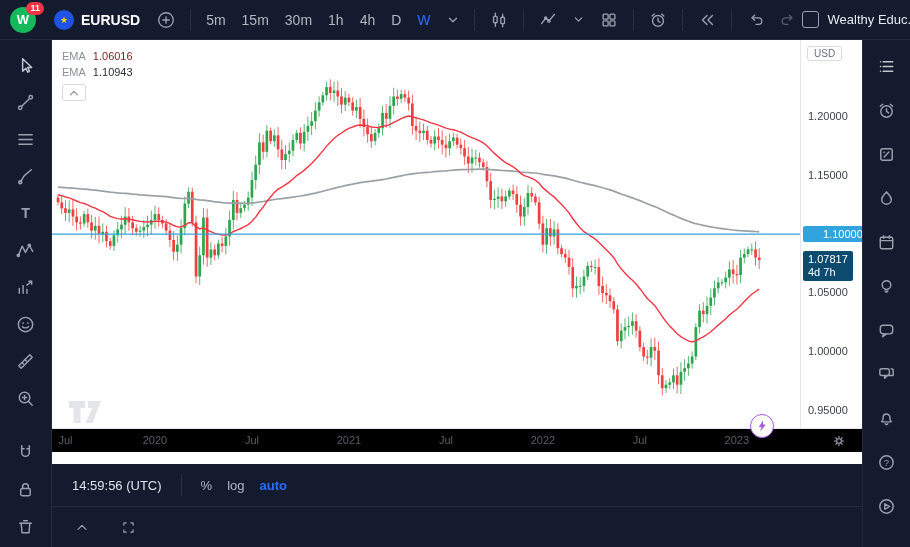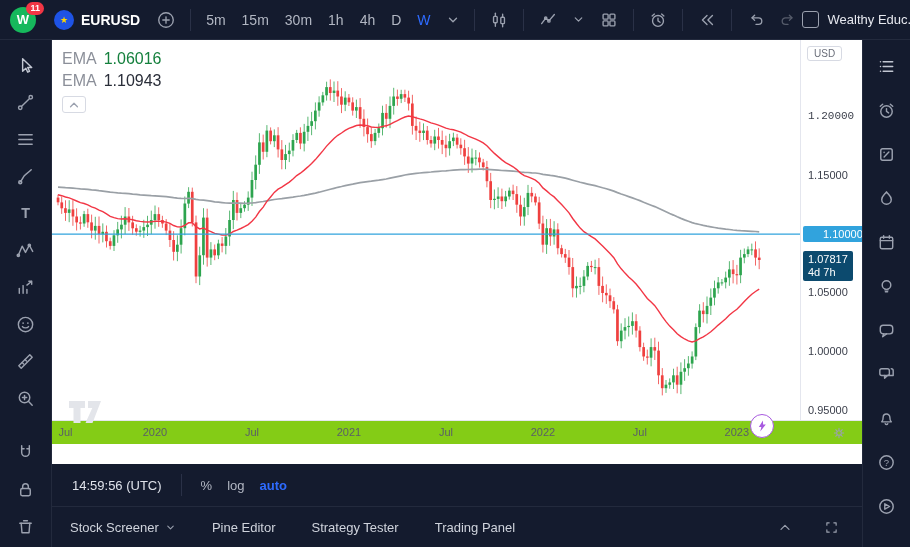--- a/index.html
+++ b/index.html
@@ -50,30 +50,30 @@
   .chart-main{position:absolute;left:52px;top:40px;width:810px;height:424px;background:#fff;z-index:5}
   #plot-svg{position:absolute;left:0;top:0}
   .price-axis{position:absolute;left:748px;top:0;width:62px;height:400px;border-left:1px solid #e4e6ee;box-sizing:border-box}
   .pa-chip{position:absolute;left:6px;top:6px;border:1px solid #d7dae3;border-radius:3px;padding:1px 6px;
     font-size:10px;color:#6a6e79}
   .pa-tick{position:absolute;left:7px;font-size:11px;color:#3a3e4a;white-space:nowrap}
   .pa-badge-blue{position:absolute;left:2px;background:#31a3dd;color:#fff;font-size:11px;
     padding:2px 5px;border-radius:2px;white-space:nowrap}
   .pa-badge-green{position:absolute;left:2px;background:#1f9d40;color:#fff;font-size:11px;
     padding:2px 5px;border-radius:2px;line-height:13px;text-align:left;white-space:nowrap}
-  .time-axis{position:absolute;left:0;top:380px;width:815px;height:24px;background:#84cc16;
+  .time-axis{position:absolute;left:0;top:388px;width:815px;height:24px;background:#000000;
     border-top:1px solid #e4e6ee;box-sizing:border-box}
   .ta-tick{position:absolute;top:5px;font-size:11px;color:#5a5e68;transform:translateX(-50%);white-space:nowrap}
   .ta-gear{position:absolute;right:20px;top:4px}
 
   .legend{position:absolute;left:10px;top:6px;z-index:8}
   .legend-title-row{font-size:13px;color:#5a5e68;display:flex;align-items:center;gap:7px}
   .legend-change{color:#1f9d40;font-size:12px;font-weight:600}
-  .legend-row{font-size:16px;color:#8b8f99;margin-top:4px;display:flex;gap:7px}
-  .ema-fast-val{color:#15803d}
+  .legend-row{font-size:11px;color:#8b8f99;margin-top:4px;display:flex;gap:7px}
+  .ema-fast-val{color:#7f1d1d}
   .ema-slow-val{color:#2a2e39}
   .collapse-chip{margin-top:6px;width:22px;height:15px;border:1px solid #d7dae3;border-radius:3px;
     display:flex;align-items:center;justify-content:center;background:#fff}
 
   .watermark{position:absolute;left:16px;top:358px;z-index:2}
   .bolt-btn{position:absolute;left:698px;top:374px;width:24px;height:24px;border:1.5px solid #a85ae0;
     border-radius:50%;display:flex;align-items:center;justify-content:center;box-sizing:border-box;z-index:8;background:#fff}
 
   
   .bottom-toolbar{position:absolute;left:52px;top:464px;width:810px;height:42px;background:#141b2e;
@@ -770,21 +770,21 @@
   </div>
 
   <div class="bolt-btn">
     <svg width="14" height="14" viewBox="0 0 22 22">
         <path d="M12.5 2.5 L6 12.5 h4 l-1.8 7 L17 8.5 h-4.3 z" fill="#a85ae0"></path>
       </svg>
   </div>
 
   <div class="price-axis" id="price-axis">
     <div class="pa-chip">USD</div>
-  <div class="pa-tick" style="top: 69.9706px; font-family: Liberation Mono, monospace;">1.20000</div>
+  <div class="pa-tick" style="top: 69.9706px;">1.20000</div>
       <div class="pa-tick" style="top: 128.794px;">1.15000</div>
       <div class="pa-tick" style="top: 246.441px;">1.05000</div>
       <div class="pa-tick" style="top: 305.265px;">1.00000</div>
       <div class="pa-tick" style="top: 364.088px;">0.95000</div>
       <div class="pa-badge-blue" style="top: 185.618px; background: rgb(49, 163, 221); padding-left: 20px;">1.10000</div>
       <div class="pa-badge-green" style="top: 210.8px; background: #0c4a6e;">
         <div>1.07817</div>
         <div>4d 7h</div>
       </div>
     </div>
@@ -813,37 +813,20 @@
   <div class="bt-right">
     <span class="clock">14:59:56 (UTC)</span>
     <div class="sep"></div>
     <span class="scale-btn">%</span>
     <span class="scale-btn">log</span>
     <span class="scale-btn auto">auto</span>
   </div>
 </div>
 
 <div class="bottom-panel">
-  <div class="bp-left">
-    <div class="bp-item">
-      <span>Stock Screener</span>
-      <svg class="ic" width="11" height="11" viewBox="0 0 16 16">
-          <path d="M4 6 L8 10 L12 6"></path>
-        </svg>
-    </div>
-    <div class="bp-item">
-      <span>Pine Editor</span>
-    </div>
-    <div class="bp-item">
-      <span>Strategy Tester</span>
-    </div>
-    <div class="bp-item">
-      <span>Trading Panel</span>
-    </div>
-  </div>
   <div class="bp-right">
     <div class="tbtn">
       <svg class="ic" width="16" height="14" viewBox="0 0 20 16">
           <path d="M5 11 L10 6 L15 11"></path>
         </svg>
     </div>
     <div class="tbtn">
       <svg class="ic" width="17" height="17" viewBox="0 0 22 22">
           <path d="M5 8 V5 h3 M14 5 h3 v3 M17 14 v3 h-3 M8 17 H5 v-3"></path>
         </svg>

